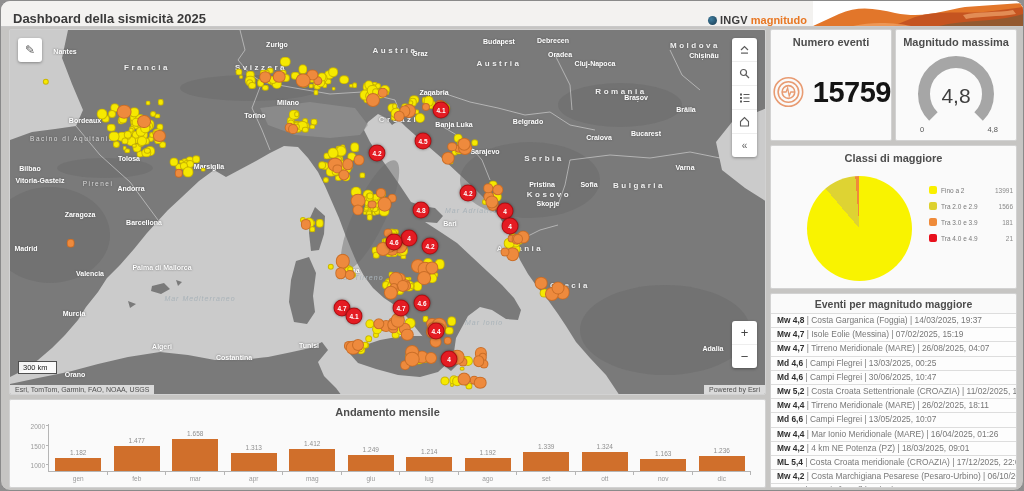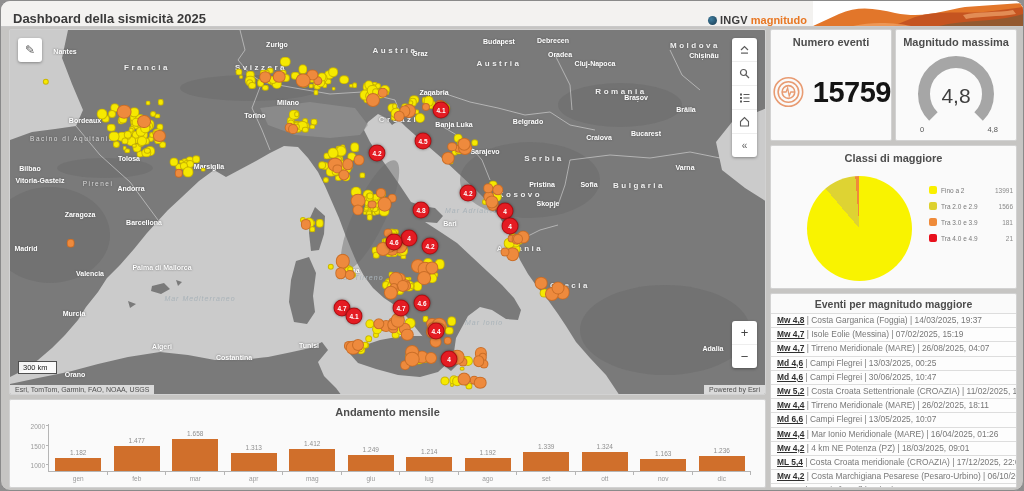--- a/index.html
+++ b/index.html
@@ -55,21 +55,21 @@
   #pie{position:absolute;left:36px;top:30px;width:105px;height:105px;border-radius:50%;}
   #plegend{position:absolute;left:158px;top:40px;width:84px;}
   .lrow{display:flex;align-items:center;gap:4px;margin-bottom:8px;}
   .sw{width:8px;height:8px;border-radius:2px;flex:0 0 auto;}
   .ll{font-size:6.5px;color:#787878;flex:1;}
   .lv{font-size:6.5px;color:#8a8a8a;}
   
   #p-list{left:769px;top:292px;width:247px;height:195px;overflow:hidden;}
   #p-list .ptitle{font-size:10.5px;padding-top:4px;padding-bottom:3px;}
   .erow{border-top:1px solid #ddd;background:#fdfdfd;font-size:8.4px;color:#777;padding:0 0 0 6px;height:13.2px;line-height:13.2px;white-space:nowrap;overflow:hidden;}
-  .erow b{color:#2f2f2f;font-size:8.4px;text-decoration:underline;}
+  .erow b{color:#2f2f2f;font-size:8.4px;}
   
   #p-bar{left:8px;top:398px;width:757px;height:89px;}
   #plot{position:absolute;left:38px;right:14px;top:24px;bottom:15px;border-left:1px solid #b5b5b5;border-bottom:1px solid #b5b5b5;display:flex;}
   .slot{position:relative;flex:1;}
   .slot::after{content:"";position:absolute;right:0;bottom:-4px;width:1px;height:4px;background:#b5b5b5;}
   .bar{position:absolute;left:50%;transform:translateX(-50%);bottom:0;width:46px;background:#d06f2b;}
   .bval{position:absolute;left:50%;transform:translateX(-50%);font-size:6.5px;color:#8f8f8f;}
   .bmon{position:absolute;left:50%;transform:translateX(-50%);bottom:-11px;font-size:6.5px;color:#9a9a9a;}
   .ytick{position:absolute;right:100%;margin-right:4px;font-size:6.5px;color:#9a9a9a;transform:translateY(50%);}
   .ymark{position:absolute;right:100%;width:3px;height:1px;background:#b5b5b5;}
@@ -137,21 +137,21 @@
     <div class="mlayer" id="map-labels">
         <span class="mlabel lc" style="left: 137px; top: 37px;">Francia</span>
         <span class="mlabel lc" style="left: 251px; top: 37px;">Svizzera</span>
         <span class="mlabel lc" style="left: 385px; top: 20px;">Austria</span>
         <span class="mlabel lc" style="left: 489px; top: 33px;">Austria</span>
         <span class="mlabel lc" style="left: 611px; top: 61px;">Romania</span>
         <span class="mlabel lc" style="left: 685px; top: 15px;">Moldova</span>
         <span class="mlabel lc" style="left: 534px; top: 128px;">Serbia</span>
         <span class="mlabel lc" style="left: 629px; top: 155px;">Bulgaria</span>
         <span class="mlabel lc" style="left: 392px; top: 89px;">Croazia</span>
-        <span class="mlabel lc" style="left: 510px; top: 164px;">Kosovo</span>
+        <span class="mlabel lc" style="left: 539px; top: 164px;">Kosovo</span>
         <span class="mlabel lc" style="left: 560px; top: 255px;">Grecia</span>
         <span class="mlabel lc" style="left: 510px; top: 218px;">Albania</span>
         <span class="mlabel lt" style="left: 121px; top: 158px;">Andorra</span>
         <span class="mlabel lt" style="left: 267px; top: 14px;">Zurigo</span>
         <span class="mlabel lt" style="left: 410px; top: 23px;">Graz</span>
         <span class="mlabel lt" style="left: 489px; top: 11px;">Budapest</span>
         <span class="mlabel lt" style="left: 543px; top: 10px;">Debrecen</span>
         <span class="mlabel lt" style="left: 550px; top: 24px;">Oradea</span>
         <span class="mlabel lt" style="left: 585px; top: 33px;">Cluj-Napoca</span>
         <span class="mlabel lt" style="left: 694px; top: 25px;">Chișinău</span>

